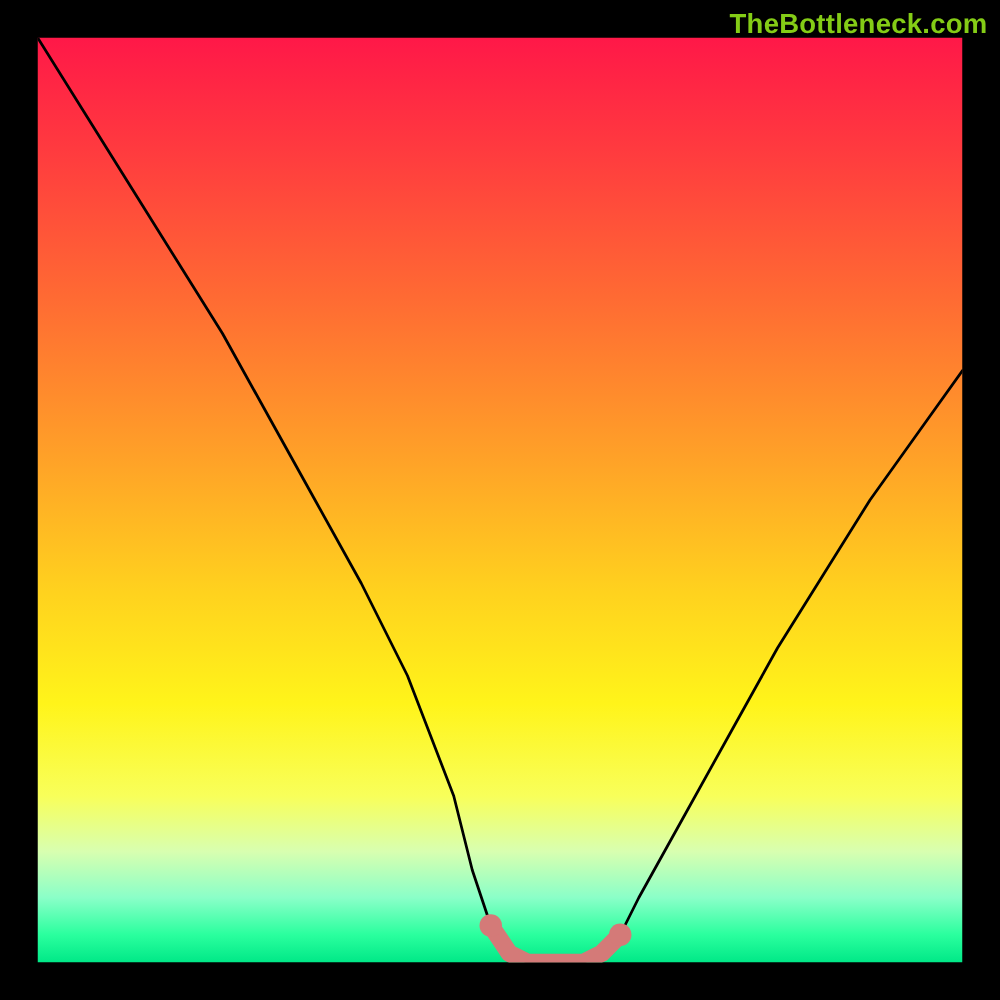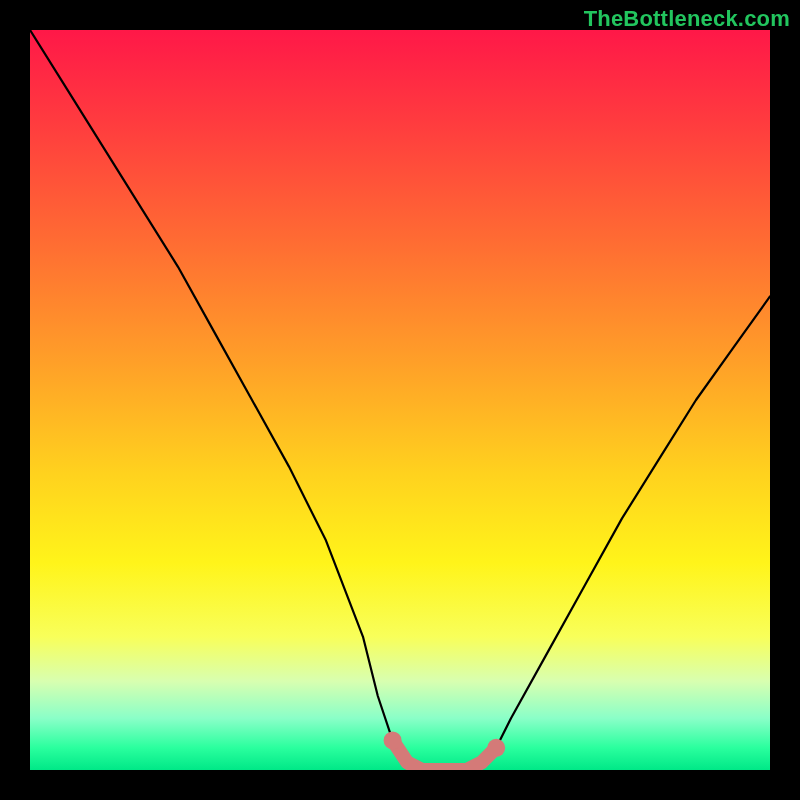--- a/index.html
+++ b/index.html
@@ -41,21 +41,21 @@
       #00e887 100%
     );
   }
   .watermark {
     position: absolute;
     top: 6px;
     right: 10px;
     font-family: Arial, Helvetica, sans-serif;
     font-size: 22px;
     font-weight: 600;
-    color: #22c55e;
+    color: #84cc16;
     letter-spacing: 0.2px;
   }
   svg.curve {
     position: absolute;
     inset: 0;
     width: 100%;
     height: 100%;
     overflow: visible;
   }
 </style>

